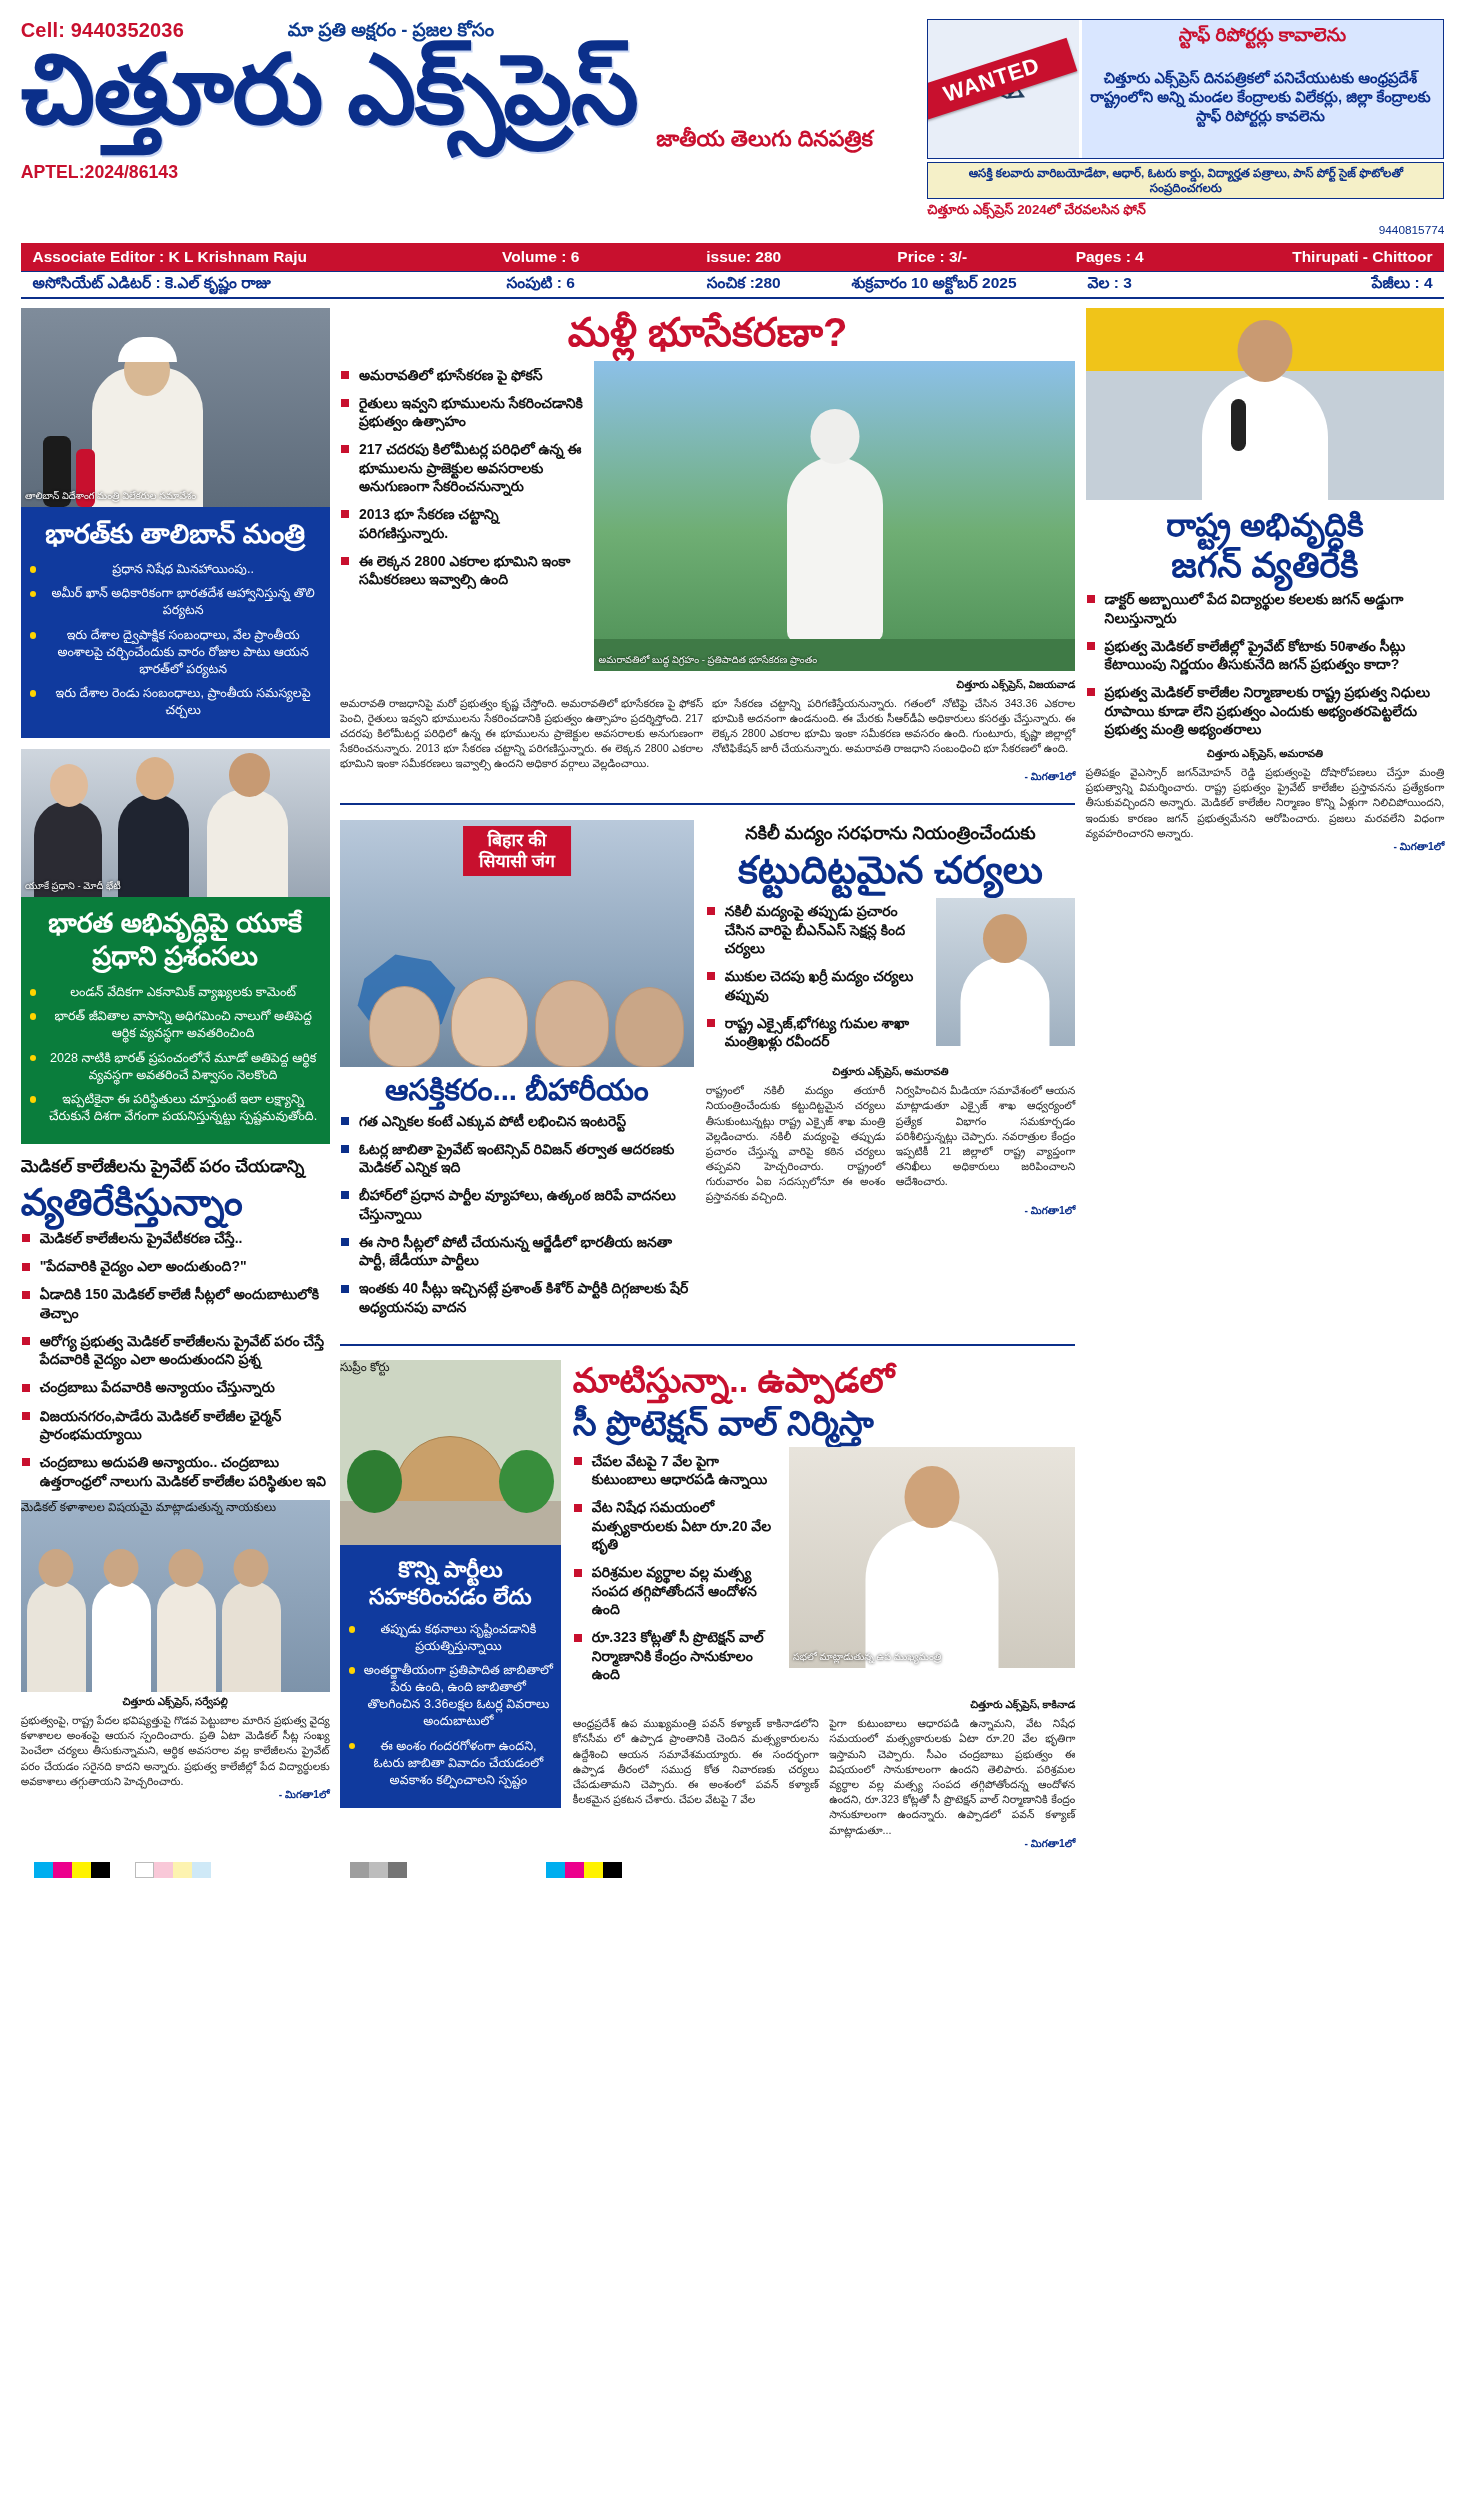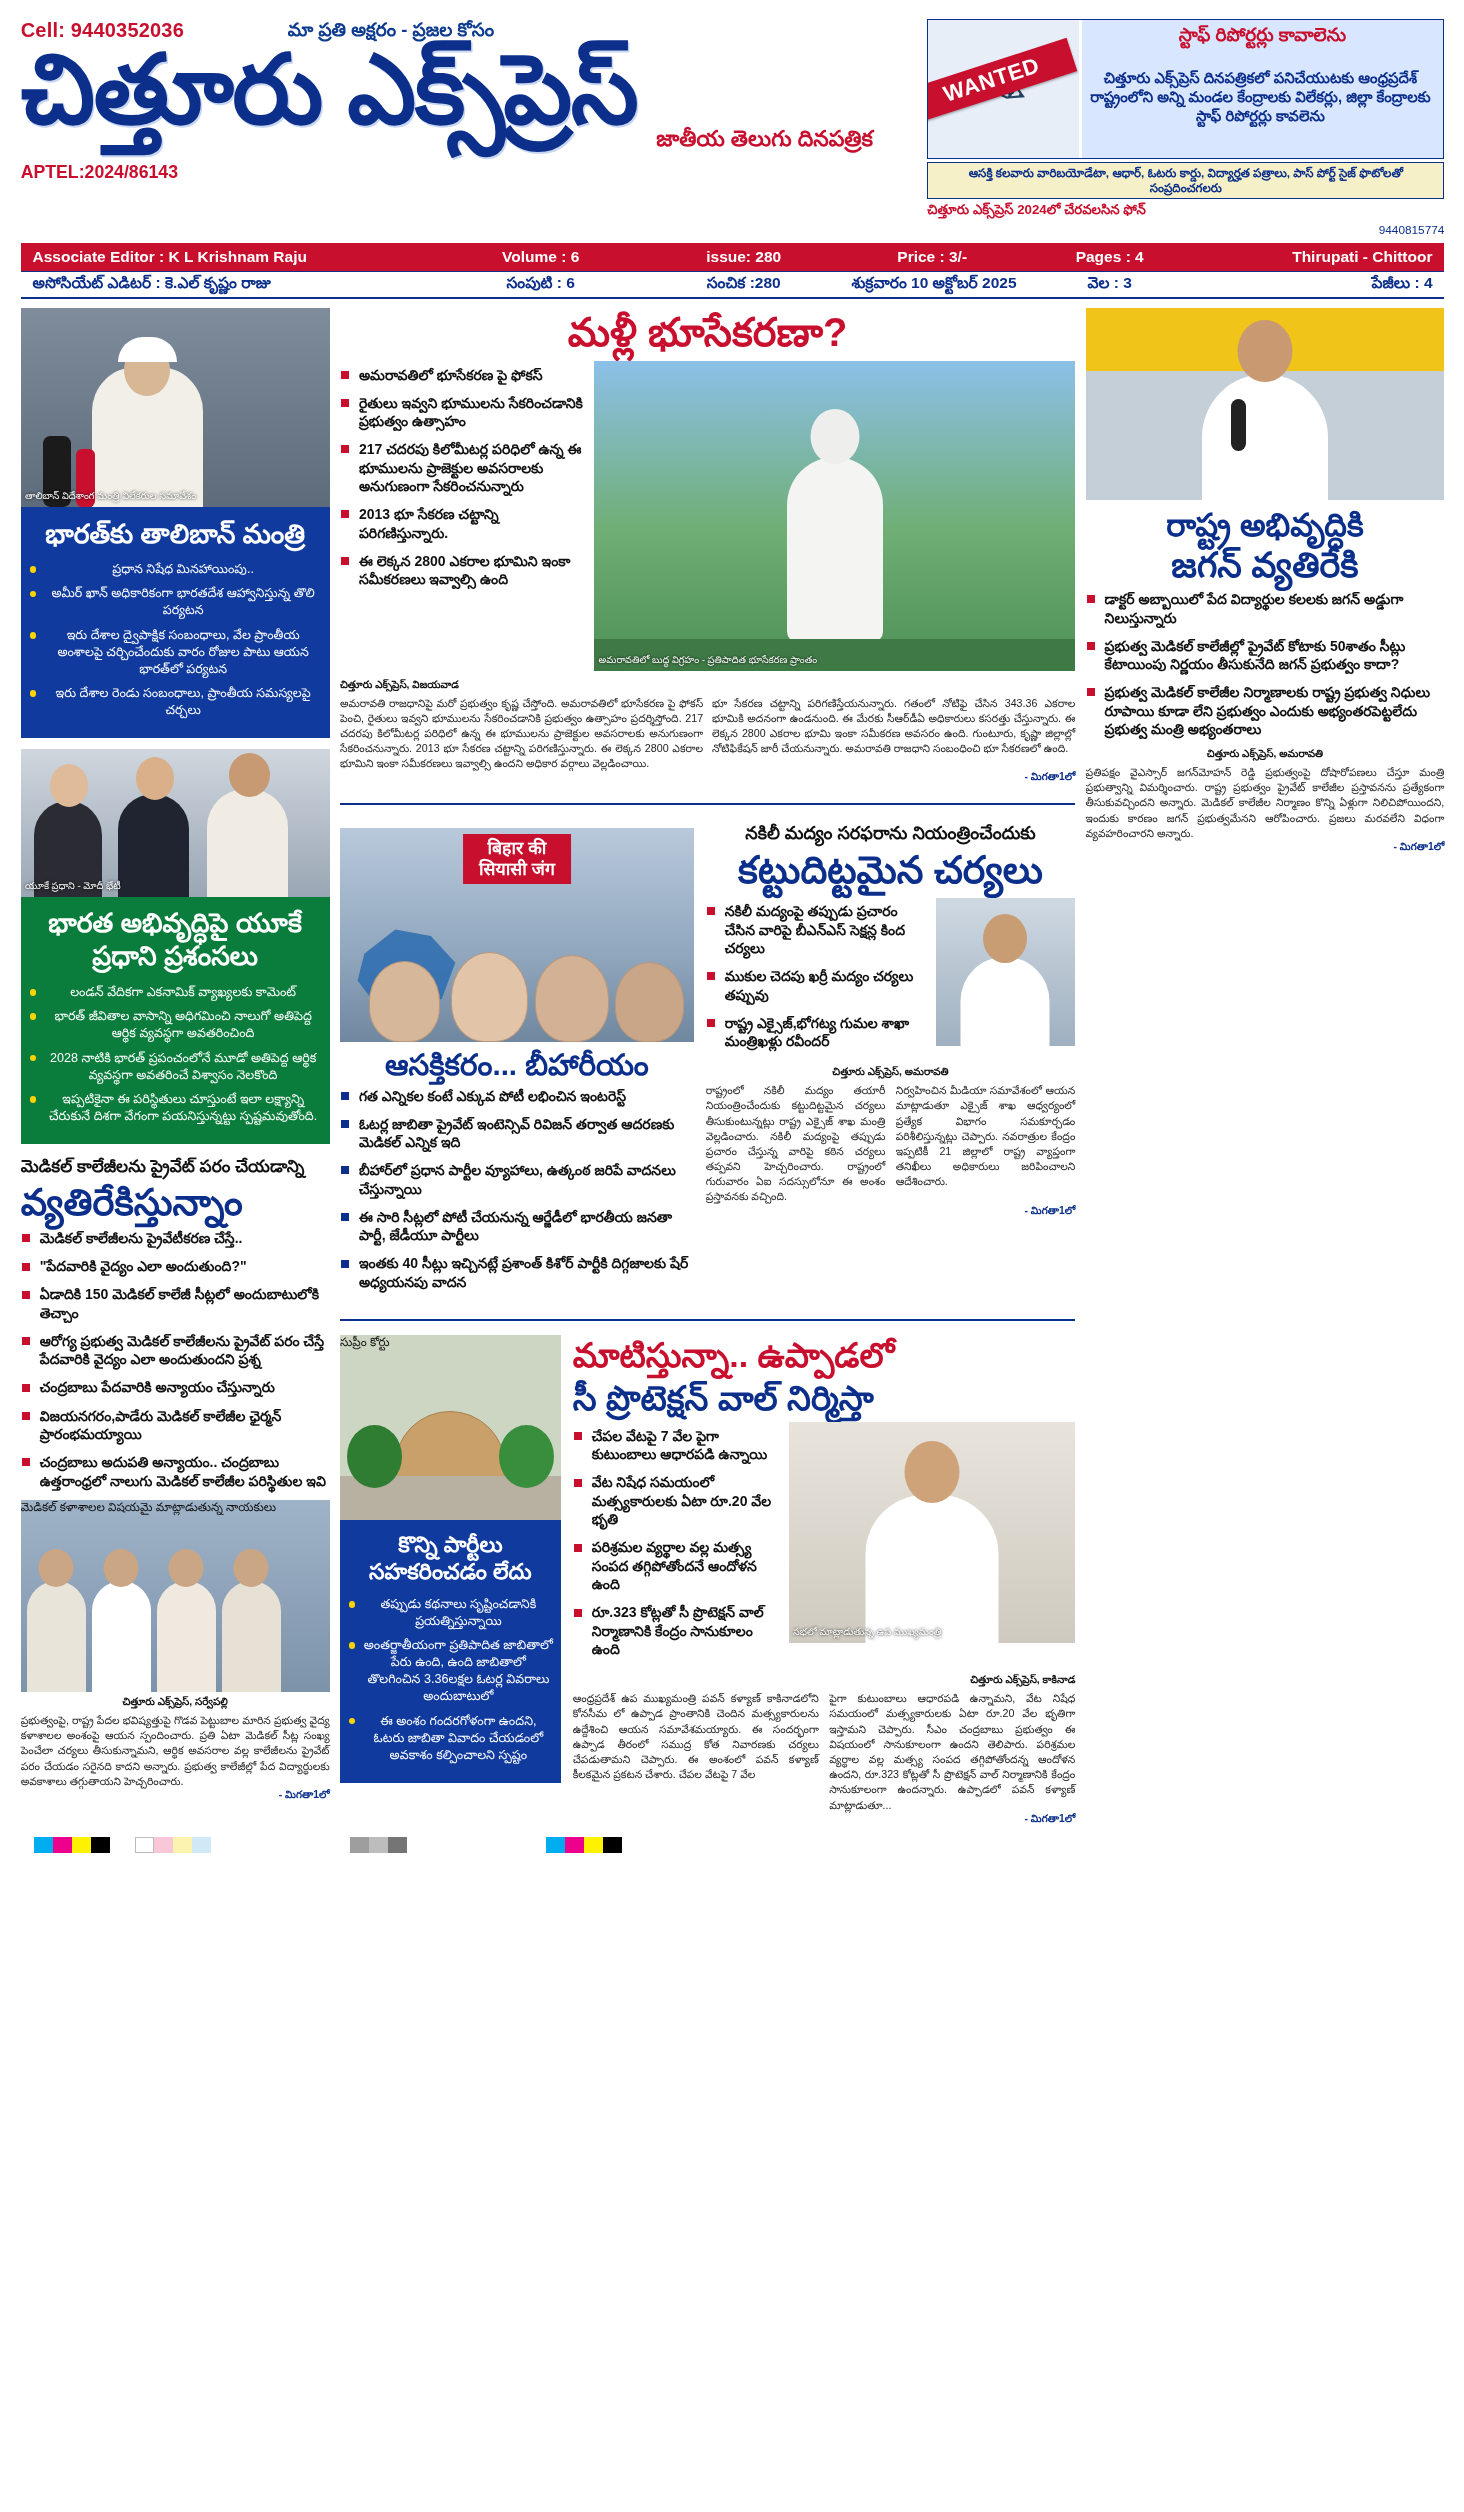--- a/index.html
+++ b/index.html
@@ -197,23 +197,22 @@
   .credit { font-size:10.3px; font-weight:bold; color:#0b2f8a; text-align:right; }
 
   .cols2 { display:flex; gap:10.3px; }
   .cols3 { display:flex; gap:8.9px; }
   .cols2 > div, .cols3 > div { flex:1; }
 
   .hr-blue { border:0; border-top:2.2px solid #0b2f8a; margin:7.4px 0 4.4px 0; }
 
   
   .bihar-photo {
-    height: 214px; position:relative; overflow:hidden;
+    height: 247px; position:relative; overflow:hidden;
     background: linear-gradient(180deg,#b9c9db 0%, #8fa6bd 60%, #6f879f 100%);
-    margin-top: 8px;
   }
   .bihar-badge {
     position:absolute; left:50%; transform:translateX(-50%); top:5.9px;
     background:#c8102e; color:#fff; font-weight:bold; font-size:17.7px;
     padding:4.4px 16px; line-height:1.18; text-align:center;
   }
   .map-shape {
     position:absolute; left:13.3px; bottom:10.3px; width:111px; height:111px;
     background:#2b6cb0; opacity:.85;
     clip-path: polygon(10% 30%, 38% 8%, 70% 14%, 92% 38%, 80% 70%, 52% 92%, 22% 78%, 4% 54%);
@@ -406,21 +405,21 @@
             <li>2013 భూ సేకరణ చట్టాన్ని పరిగణిస్తున్నారు.</li>
             <li>ఈ లెక్కన 2800 ఎకరాల భూమిని ఇంకా సమీకరణలు ఇవ్వాల్సి ఉంది</li>
           </ul>
           <div class="photo" style="flex:1;height:310px;background:linear-gradient(180deg,#8cc0e8 0%,#6fae74 55%,#4d8f55 100%);padding-left:20px;">
             <div style="position:absolute;left:50%;transform:translateX(-50%);bottom:29.5px;width:96px;height:185px;background:#f4f4f2;border-radius:48px 48px 10.3px 10.3px;"></div>
             <div style="position:absolute;left:50%;transform:translateX(-50%);bottom:207px;width:49px;height:55px;background:#eeeeec;border-radius:50%;"></div>
             <div style="position:absolute;left:0;right:0;bottom:0;height:32px;background:#3f7a46;"></div>
             <div class="ph-label">అమరావతిలో బుద్ధ విగ్రహం - ప్రతిపాదిత భూసేకరణ ప్రాంతం</div>
           </div>
         </div>
-        <div class="byline" style="margin-top:7.4px;text-align:left;">చిత్తూరు ఎక్స్‌ప్రెస్, విజయవాడ</div>
+        <div class="byline" style="margin-top:7.4px;text-align:right;">చిత్తూరు ఎక్స్‌ప్రెస్, విజయవాడ</div>
         <div class="cols3">
           <div class="body-text">అమరావతి రాజధానిపై మరో ప్రభుత్వం కృష్ణ చేస్తోంది. అమరావతిలో భూసేకరణ పై ఫోకస్ పెంచి, రైతులు ఇవ్వని భూములను సేకరించడానికి ప్రభుత్వం ఉత్సాహం ప్రదర్శిస్తోంది. 217 చదరపు కిలోమీటర్ల పరిధిలో ఉన్న ఈ భూములను ప్రాజెక్టుల అవసరాలకు అనుగుణంగా సేకరించనున్నారు. 2013 భూ సేకరణ చట్టాన్ని పరిగణిస్తున్నారు. ఈ లెక్కన 2800 ఎకరాల భూమిని ఇంకా సమీకరణలు ఇవ్వాల్సి ఉందని అధికార వర్గాలు వెల్లడించాయి.</div>
           <div class="body-text">భూ సేకరణ చట్టాన్ని పరిగణిస్తేయనున్నారు. గతంలో నోటిఫై చేసిన 343.36 ఎకరాల భూమికి అదనంగా ఉండనుంది. ఈ మేరకు సీఆర్‌డీఏ అధికారులు కసరత్తు చేస్తున్నారు. ఈ లెక్కన 2800 ఎకరాల భూమి ఇంకా సమీకరణ అవసరం ఉంది. గుంటూరు, కృష్ణా జిల్లాల్లో నోటిఫికేషన్ జారీ చేయనున్నారు. అమరావతి రాజధాని సంబంధించి భూ సేకరణలో ఉంది.</div>
         </div>
         <div class="credit">- మిగతా1లో</div>
       </div>
 
       <hr class="hr-blue">
 
       <div style="display:flex;gap:11.8px;">

